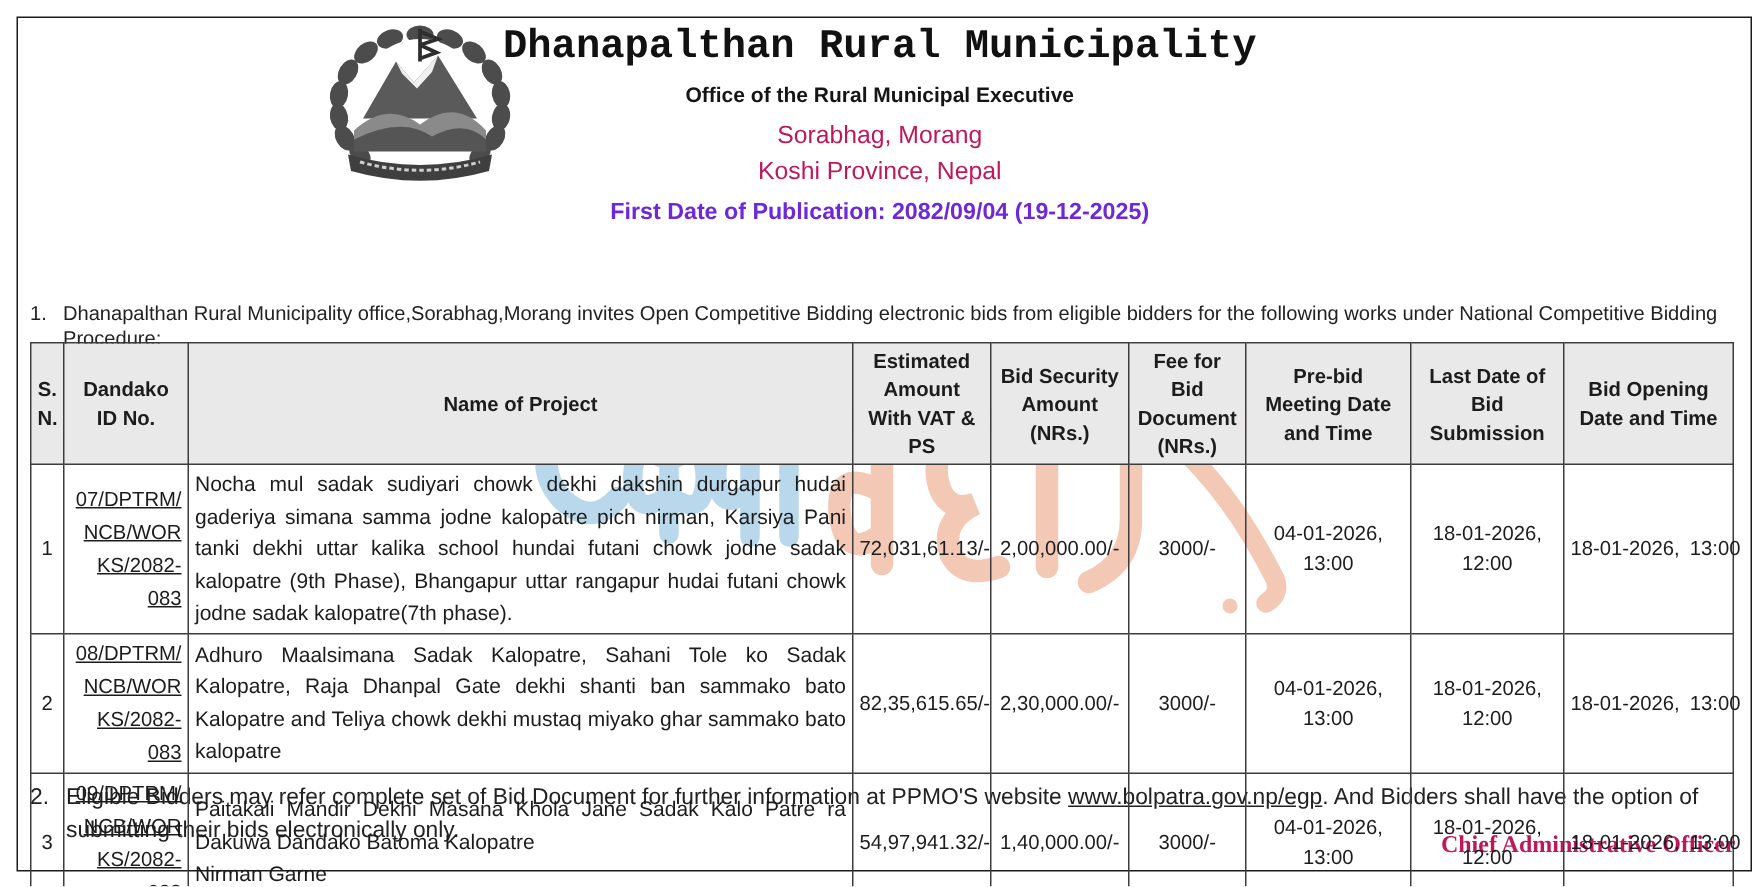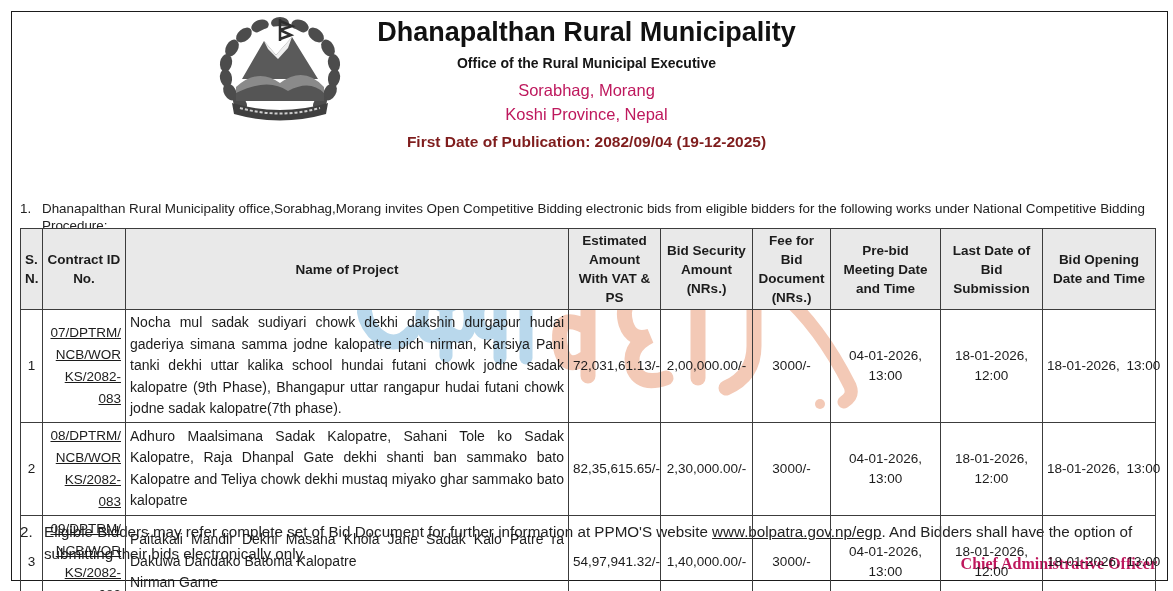--- a/index.html
+++ b/index.html
@@ -9,31 +9,31 @@
     font-family:"Liberation Sans", sans-serif; color:#1a1a1a; overflow:hidden;
   }
   .frame {
     position:absolute; left:11px; top:11px; width:1157px; height:570px;
     border:1.5px solid #1b1b1b; pointer-events:none;
   }
   
   .logo { position:absolute; left:218px; top:15px; width:124px; height:110px; }
   .head-center { position:absolute; left:0; top:17px; width:1173px; text-align:center; }
   .org-name {
-    font-family:Liberation Sans, sans-serif; font-weight:bold;
+    font-family:Liberation Mono, monospace; font-weight:bold;
     font-size:27px; line-height:31px; color:#111;
   }
   .office-name { font-weight:bold; font-size:14px; line-height:31px; color:#151515; }
   .addr { font-weight:normal; font-size:16.5px; line-height:23.5px; color:#be185d; }
   .banner {
     display:inline-block; margin-top:7px; background:#050505; color:#ffffff;
     font-weight:bold; font-size:28px; line-height:34px; padding:2px 28px 4px 28px;
     letter-spacing:0.5px;
   }
-  .pub-date { margin-top:7px; font-weight:bold; font-size:15.5px; color:#7f1d1d; }
+  .pub-date { margin-top:7px; font-weight:bold; font-size:15.5px; color:#6d28d9; }
   
   .para { position:absolute; display:flex; color:#222; }
   .para .num { flex:0 0 22px; }
   .para-1 { left:20px; top:200px; width:1146px; font-size:13.4px; line-height:17px; }
   .para-2 { left:20px; top:521px; width:1146px; font-size:15.2px; line-height:22px; }
   .para-2 .num { flex:0 0 24px; }
   .link { text-decoration:underline; cursor:pointer; color:#222; }
   
   .watermark { position:absolute; left:350px; top:236px; z-index:0; }
   
@@ -147,21 +147,21 @@
       <col style="width:92px">
         <col style="width:92px">
         <col style="width:78px">
       <col style="width:110px">
         <col style="width:102px">
         <col style="width:113px">
     </colgroup>
     <thead>
       <tr>
         <th>S. N.</th>
-        <th>Contract ID No.</th>
+        <th>Dandako ID No.</th>
         <th>Name of Project</th>
         <th>Estimated Amount With VAT &amp; PS</th>
         <th>Bid Security Amount (NRs.)</th>
         <th>Fee for Bid Document (NRs.)</th>
         <th>Pre-bid Meeting Date and Time</th>
         <th>Last Date of Bid Submission</th>
         <th>Bid Opening Date and Time</th>
       </tr>
     </thead>
     <tbody>

